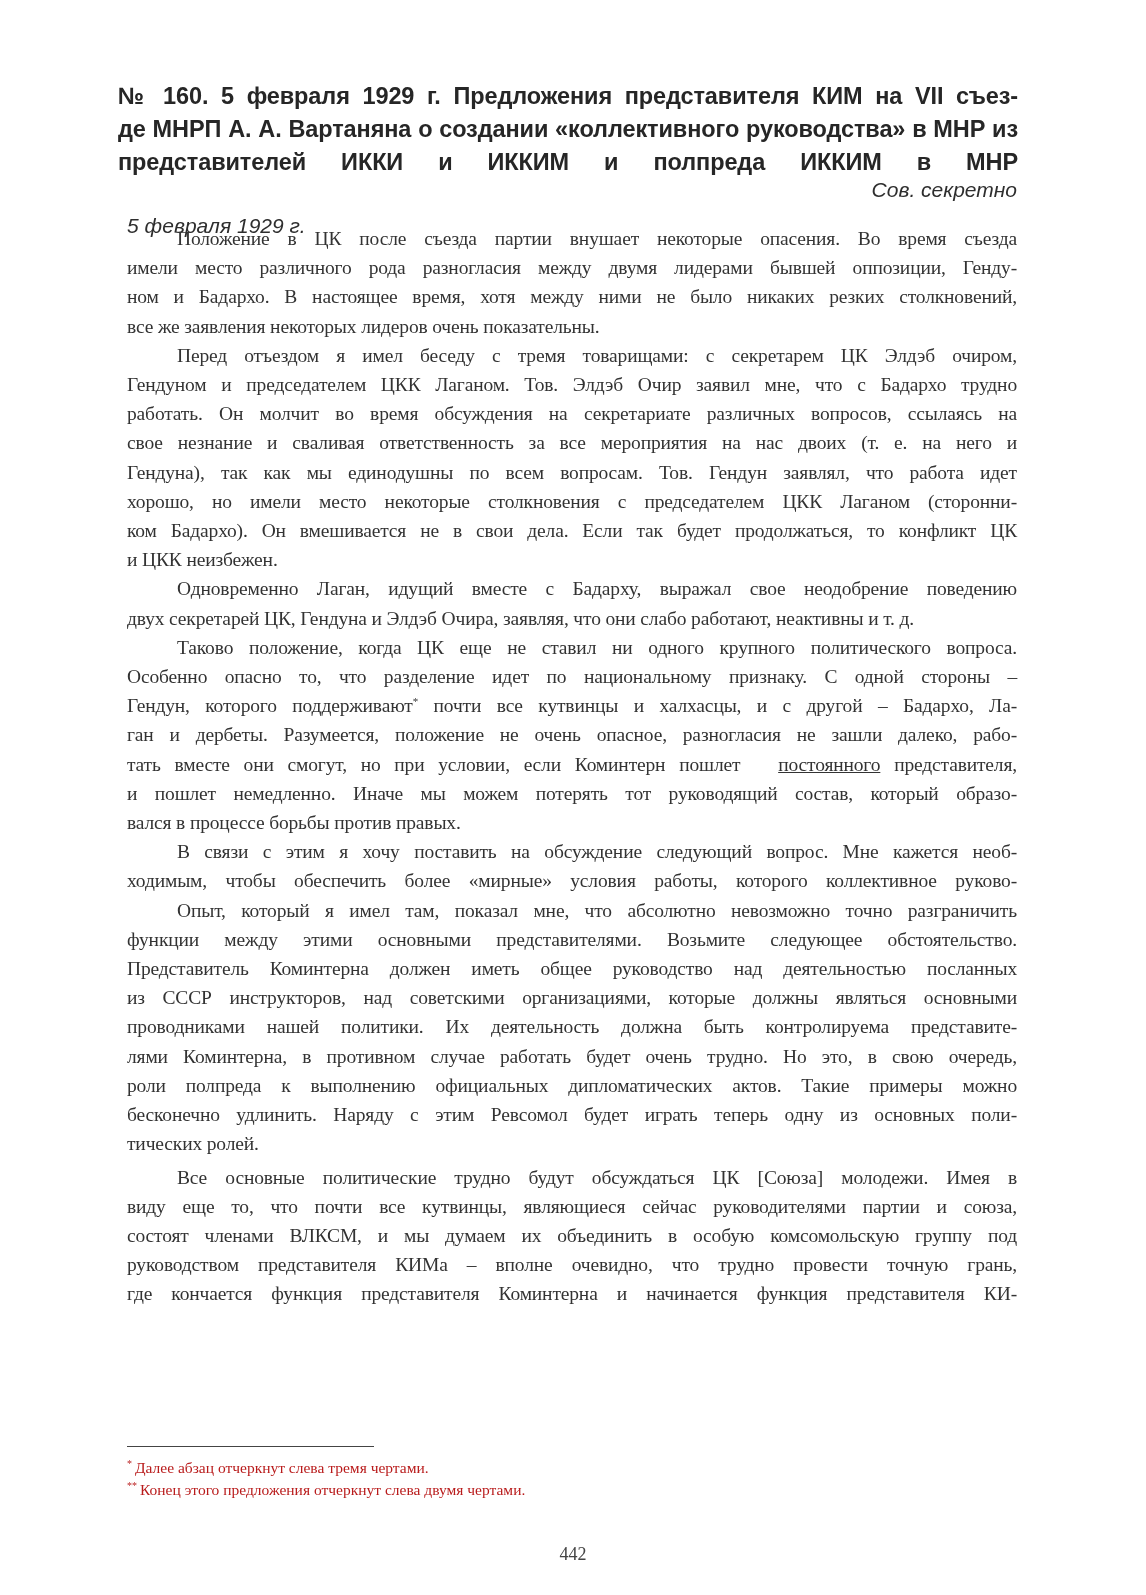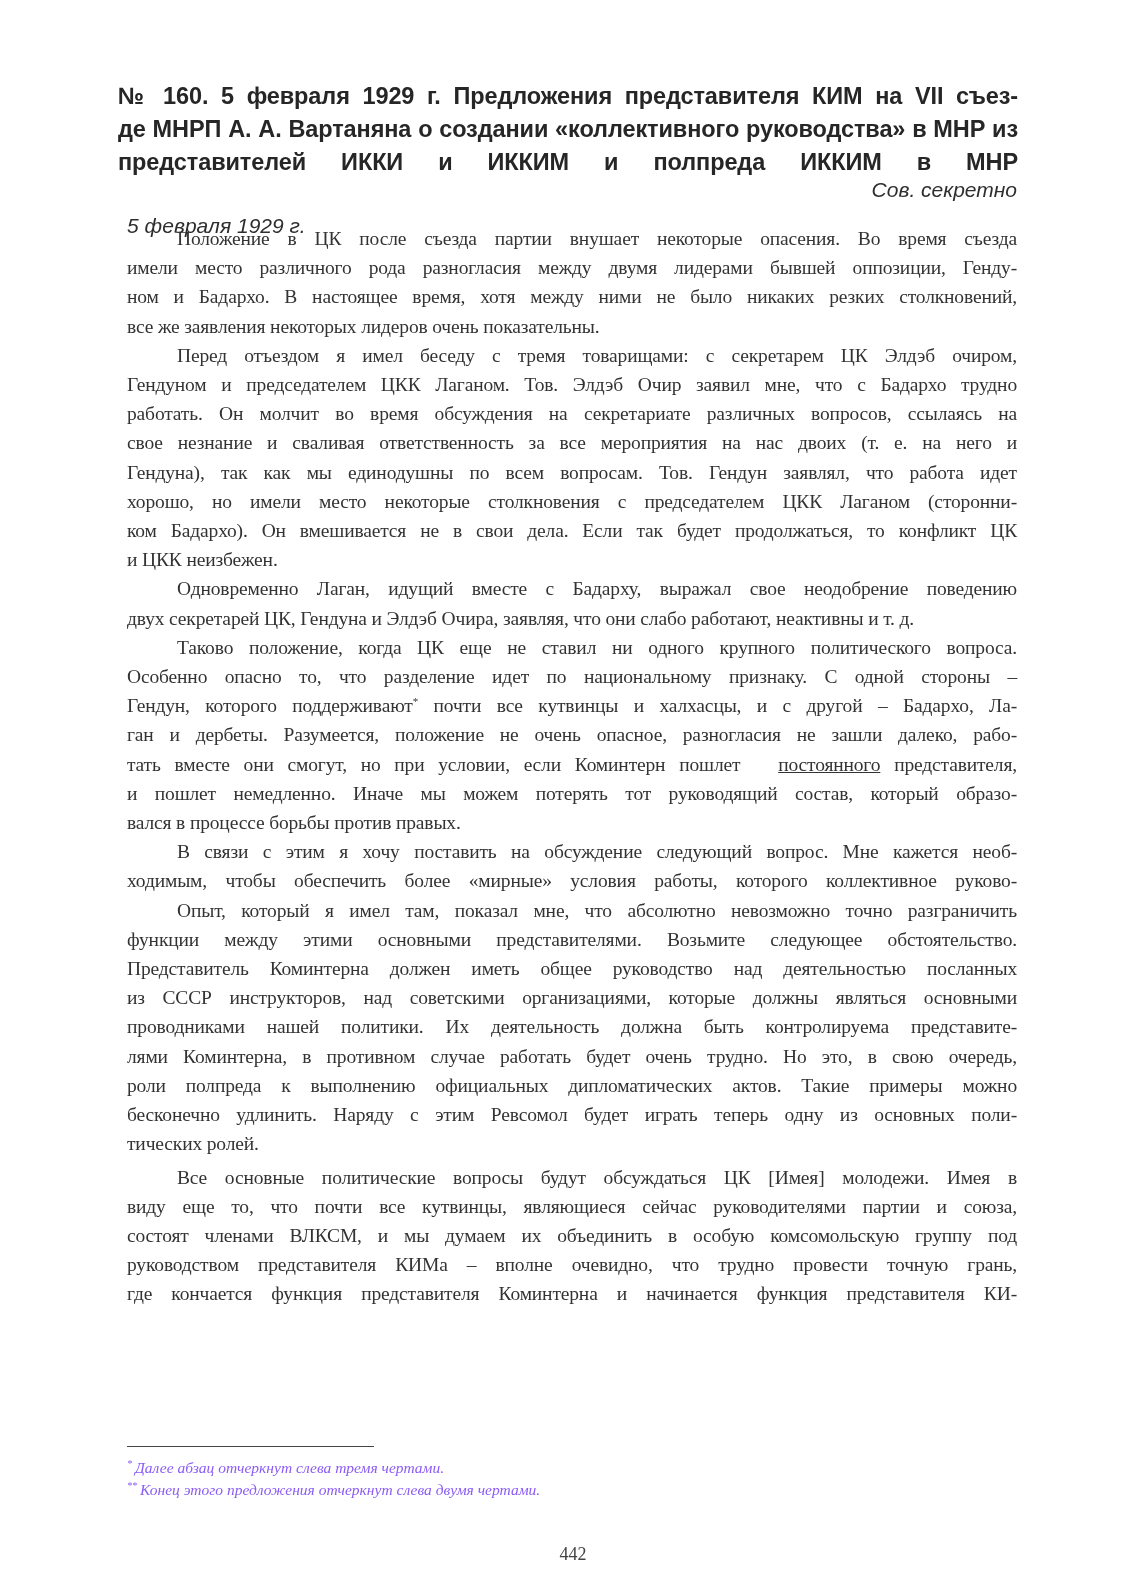--- a/index.html
+++ b/index.html
@@ -23,21 +23,21 @@
     letter-spacing: -0.15px;
   }
   .para { margin: 0; text-align: justify; text-indent: 0; }
   .line { display: block; white-space: nowrap; text-align: justify; text-align-last: justify; }
   .line.last { text-align-last: left; }
   .fn-mark { font-size: 11px; vertical-align: super; line-height: 0; }
   .underline { text-decoration: underline; margin-left: 24px; }
   .footnote-rule { position: absolute; left: 127px; top: 1446px; width: 247px; height: 0; border-top: 1.3px solid #444; }
   .footnotes {
     position: absolute; left: 127px; top: 1457px; width: 890px;
-    font-family: "Liberation Serif", serif; font-size: 15.5px; line-height: 22px; color: #8b5cf6; font-style: italic;
+    font-family: "Liberation Serif", serif; font-size: 15.5px; line-height: 22px; color: #b91c1c;
   }
   .footnote .mark { font-size: 10px; vertical-align: super; line-height: 0; margin-right: 3px; }
   .page-number {
     position: absolute; left: 0; width: 1146px; top: 1544px; text-align: center;
     font-family: "Liberation Serif", serif; font-size: 18px; color: #444;
   }
 </style>
 </head>
 <body>
 
@@ -107,21 +107,21 @@
       <span class="line">Представитель Коминтерна должен иметь общее руководство над деятельностью посланных</span>
       <span class="line">из СССР инструкторов, над советскими организациями, которые должны являться основными</span>
       <span class="line">проводниками нашей политики. Их деятельность должна быть контролируема представите-</span>
       <span class="line">лями Коминтерна, в противном случае работать будет очень трудно. Но это, в свою очередь,</span>
       <span class="line">роли полпреда к выполнению официальных дипломатических актов. Такие примеры можно</span>
       <span class="line">бесконечно удлинить. Наряду с этим Ревсомол будет играть теперь одну из основных поли-</span>
       <span class="line last">тических ролей.</span>
     </div>
 
     <div class="para" style="margin-top:4px;">
-      <span class="line" style="text-indent:50px;">Все основные политические вопросы будут обсуждаться ЦК [Имея] молодежи. Имея в</span>
+      <span class="line" style="text-indent:50px;">Все основные политические трудно будут обсуждаться ЦК [Союза] молодежи. Имея в</span>
       <span class="line">виду еще то, что почти все кутвинцы, являющиеся сейчас руководителями партии и союза,</span>
       <span class="line">состоят членами ВЛКСМ, и мы думаем их объединить в особую комсомольскую группу под</span>
       <span class="line">руководством представителя КИМа – вполне очевидно, что трудно провести точную грань,</span>
       <span class="line">где кончается функция представителя Коминтерна и начинается функция представителя КИ-</span>
     </div>
   </div>
 
   <div class="footnote-rule"></div>
 
   <div class="footnotes">

